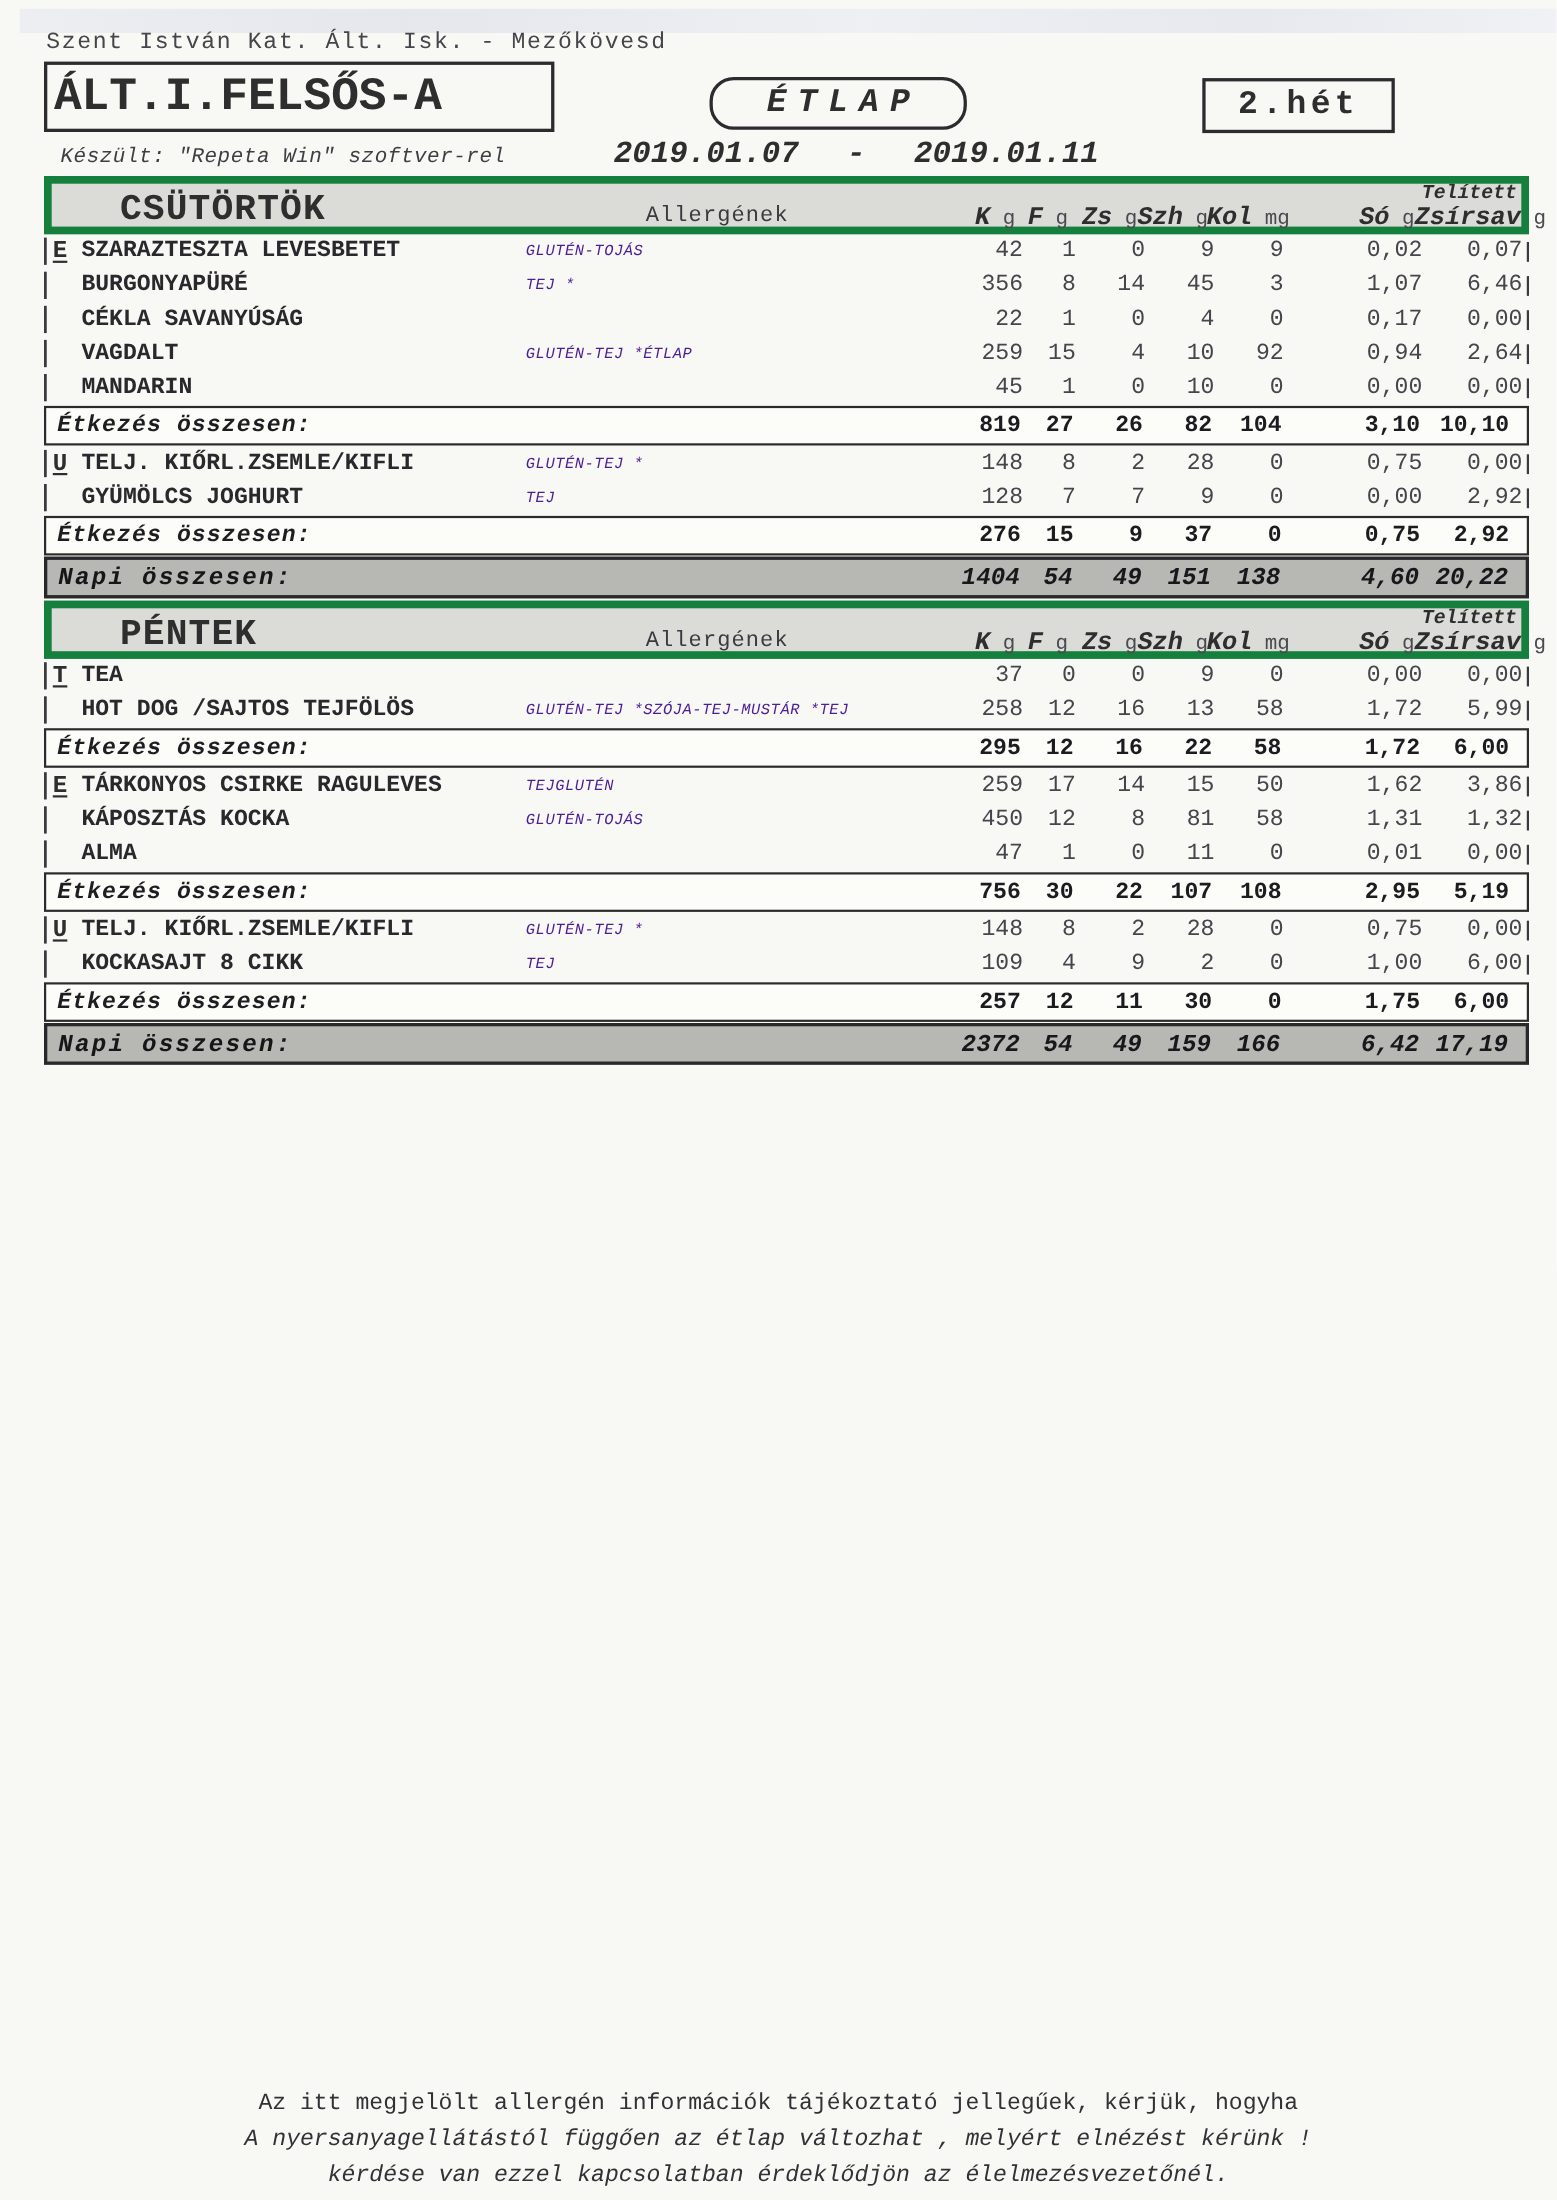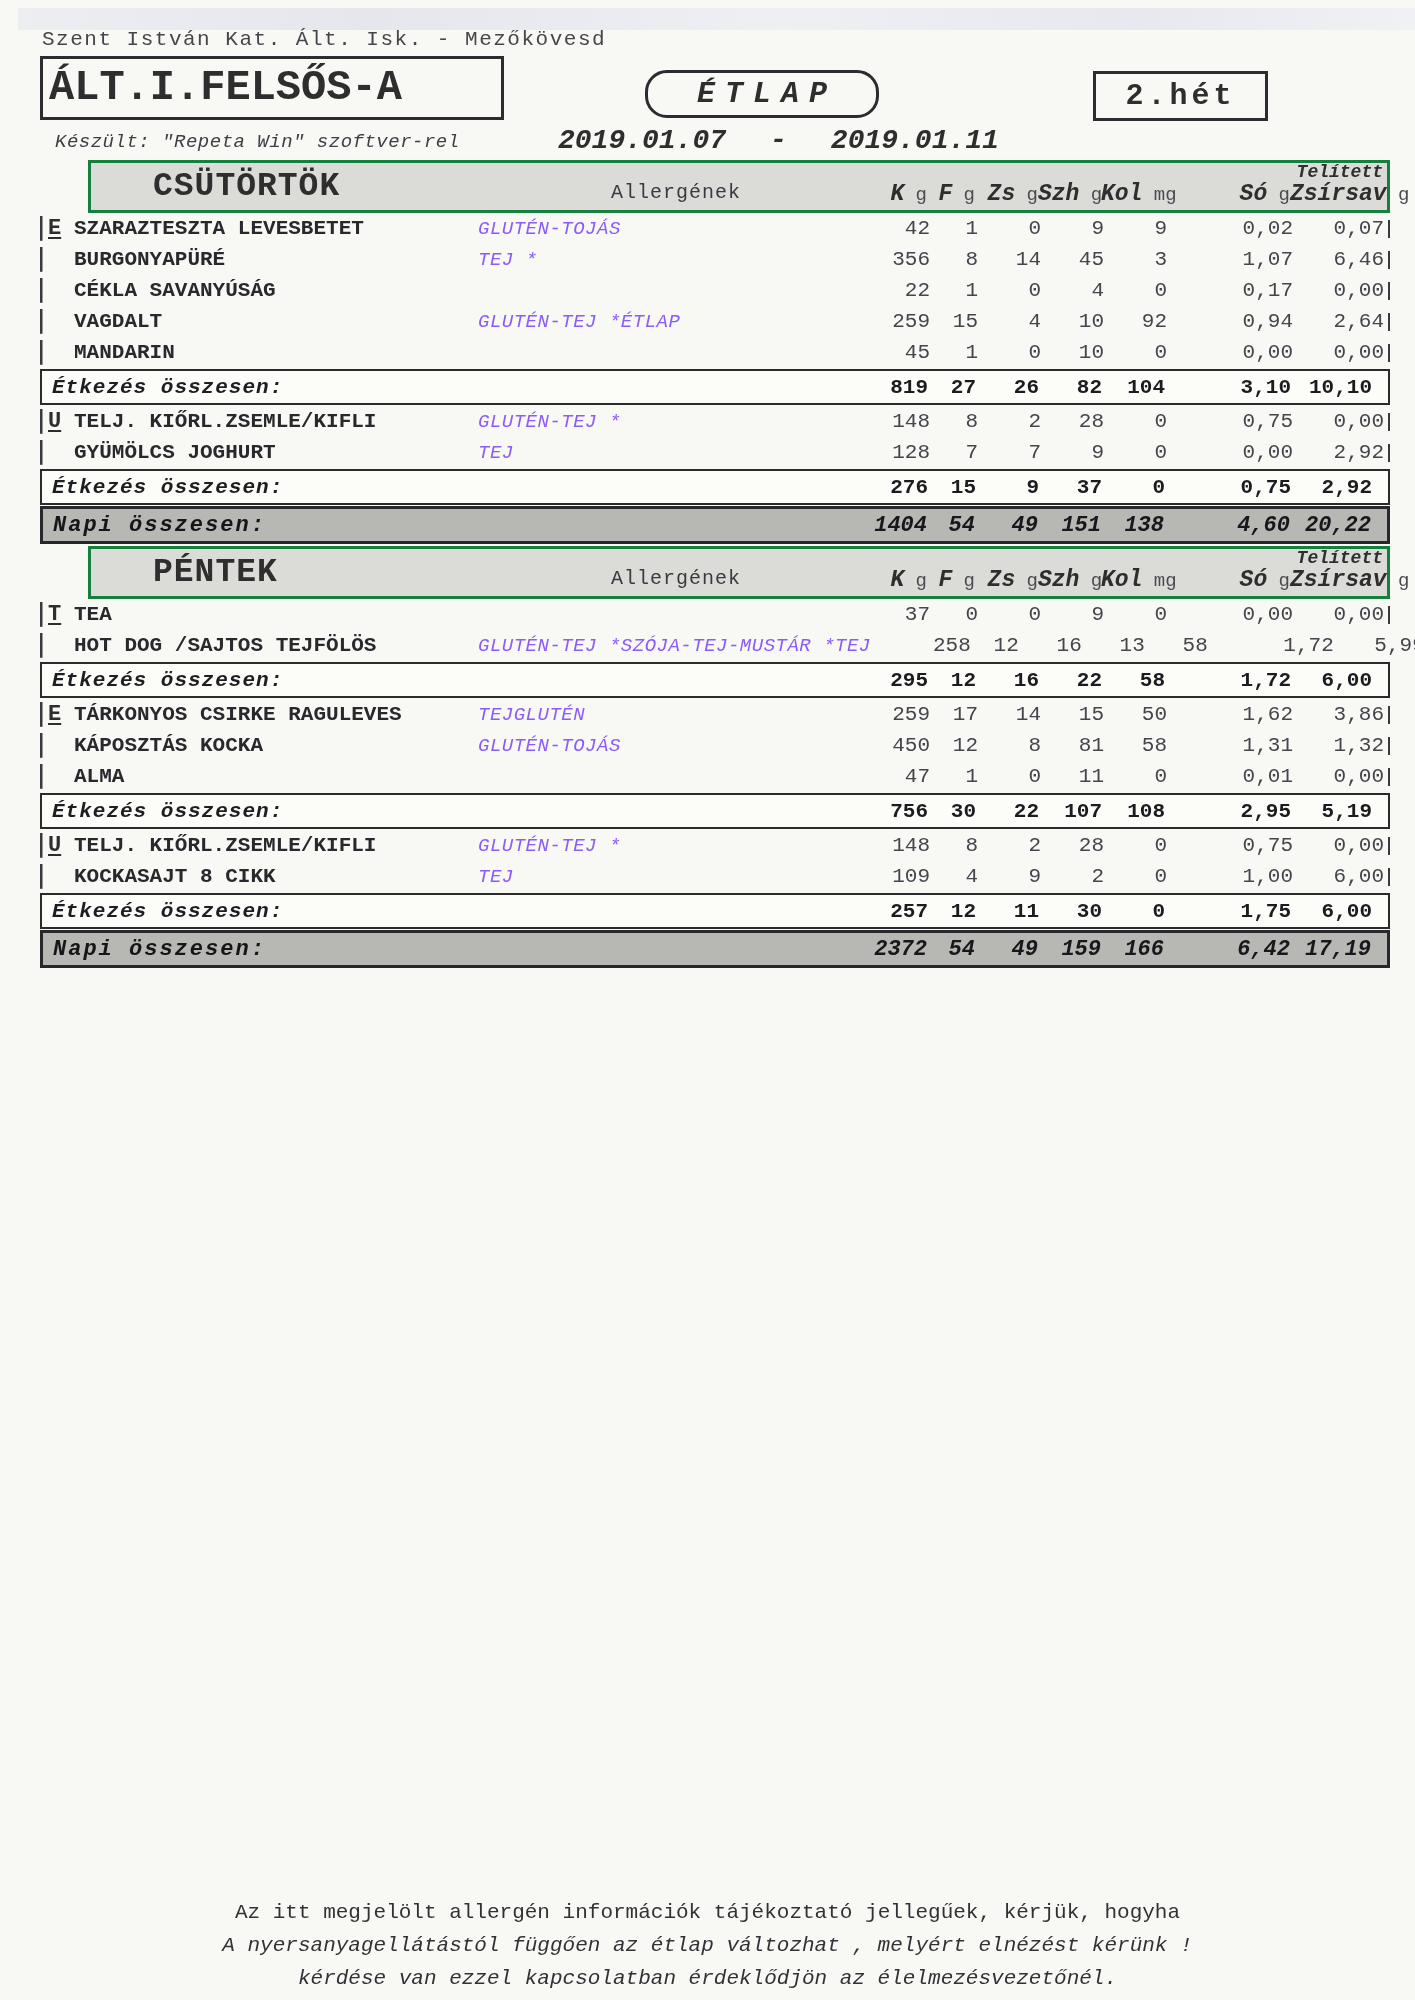--- a/index.html
+++ b/index.html
@@ -24,35 +24,35 @@
   .week-box { position:absolute; left:1093px; top:71px; width:175px; height:50px; box-sizing:border-box;
     border:3px solid #2c2c30; display:flex; align-items:center; justify-content:center;
     font-size:30px; font-weight:bold; letter-spacing:4px; }
   .made-with { position:absolute; left:55px; top:131px; font-style:italic; font-size:19px; color:#3e3e44; letter-spacing:.5px; }
   .date-range { position:absolute; left:558px; top:125px; font-weight:bold; font-style:italic; font-size:28px; display:flex; align-items:baseline; }
   .date-sep { margin:0 44px; }
 
   .menu-table { position:absolute; left:40px; top:160px; width:1350px; }
 
   .day-header { display:grid; grid-template-columns:var(--cols); background:var(--bar-gray,#dbdbd8);
-    border:3px solid #15803d; height:53px; box-sizing:border-box; align-items:end;margin-left:48px; }
+    border:7px solid #15803d; height:53px; box-sizing:border-box; align-items:end; }
   .day-name { grid-column:1/3; font-weight:bold; font-size:33px; letter-spacing:1px; padding-left:62px; align-self:center; }
   .allergen-head { font-size:20px; text-align:center; padding-bottom:6px; color:#3a3a40; letter-spacing:1px; }
   .col-head { text-align:right; padding-bottom:4px; line-height:1; white-space:nowrap; }
   .col-head.last { padding-right:4px; }
   .over { font-size:18px; font-weight:bold; font-style:italic; margin-bottom:2px; }
   .hlbl { font-weight:bold; font-style:italic; font-size:23px; }
   .hunit { font-size:19px; color:#4a4a50; font-weight:normal; font-style:normal; }
 
   .food-row { display:grid; grid-template-columns:var(--cols); height:31px; align-items:center; }
   .marker { align-self:stretch; padding-left:8px; display:flex; align-items:center;
     background:linear-gradient(#3a3a3e,#3a3a3e) no-repeat 0 55% / 2.5px 80%; }
   .mletter { font-weight:bold; font-size:22px; text-decoration:underline; text-underline-offset:3px; }
   .fname { font-weight:bold; font-size:21px; white-space:nowrap; color:#29292d; }
-  .fallerg { font-style:italic; font-size:19px; color:#8b5cf6; white-space:nowrap; padding-left:4px; letter-spacing:.5px; }
+  .fallerg { font-style:italic; font-size:14px; color:#4c1d95; white-space:nowrap; padding-left:4px; letter-spacing:.5px; }
   .val { text-align:right; font-size:21px; color:#45454c; white-space:nowrap; }
   .food-row .val.last { padding-right:6px;
     background:linear-gradient(#3a3a3e,#3a3a3e) no-repeat 100% 55% / 2.5px 80%; }
 
   .sum-row { display:grid; grid-template-columns:var(--cols); height:36px; box-sizing:border-box;
     align-items:center; border:2.5px solid #2b2b2b; background:#fcfcf9; margin:1px 0; }
   .sum-label { grid-column:1/4; font-weight:bold; font-style:italic; font-size:21px; padding-left:10px; letter-spacing:1px; color:#1e1e22; }
   .sum-row .val { font-weight:bold; color:#1c1c20; }
   .sum-row .val.last, .daily-row .val.last { padding-right:16px; }
 

